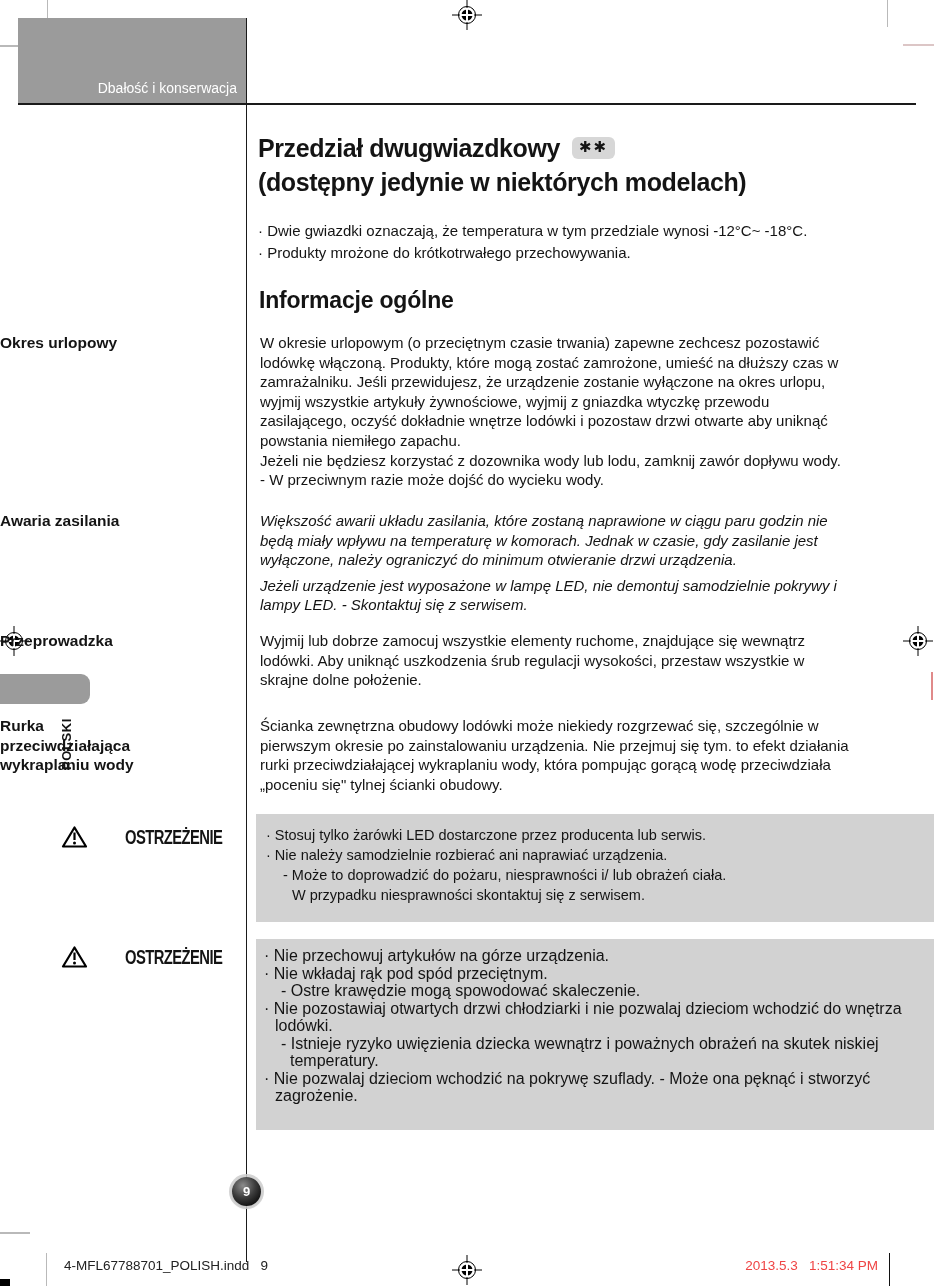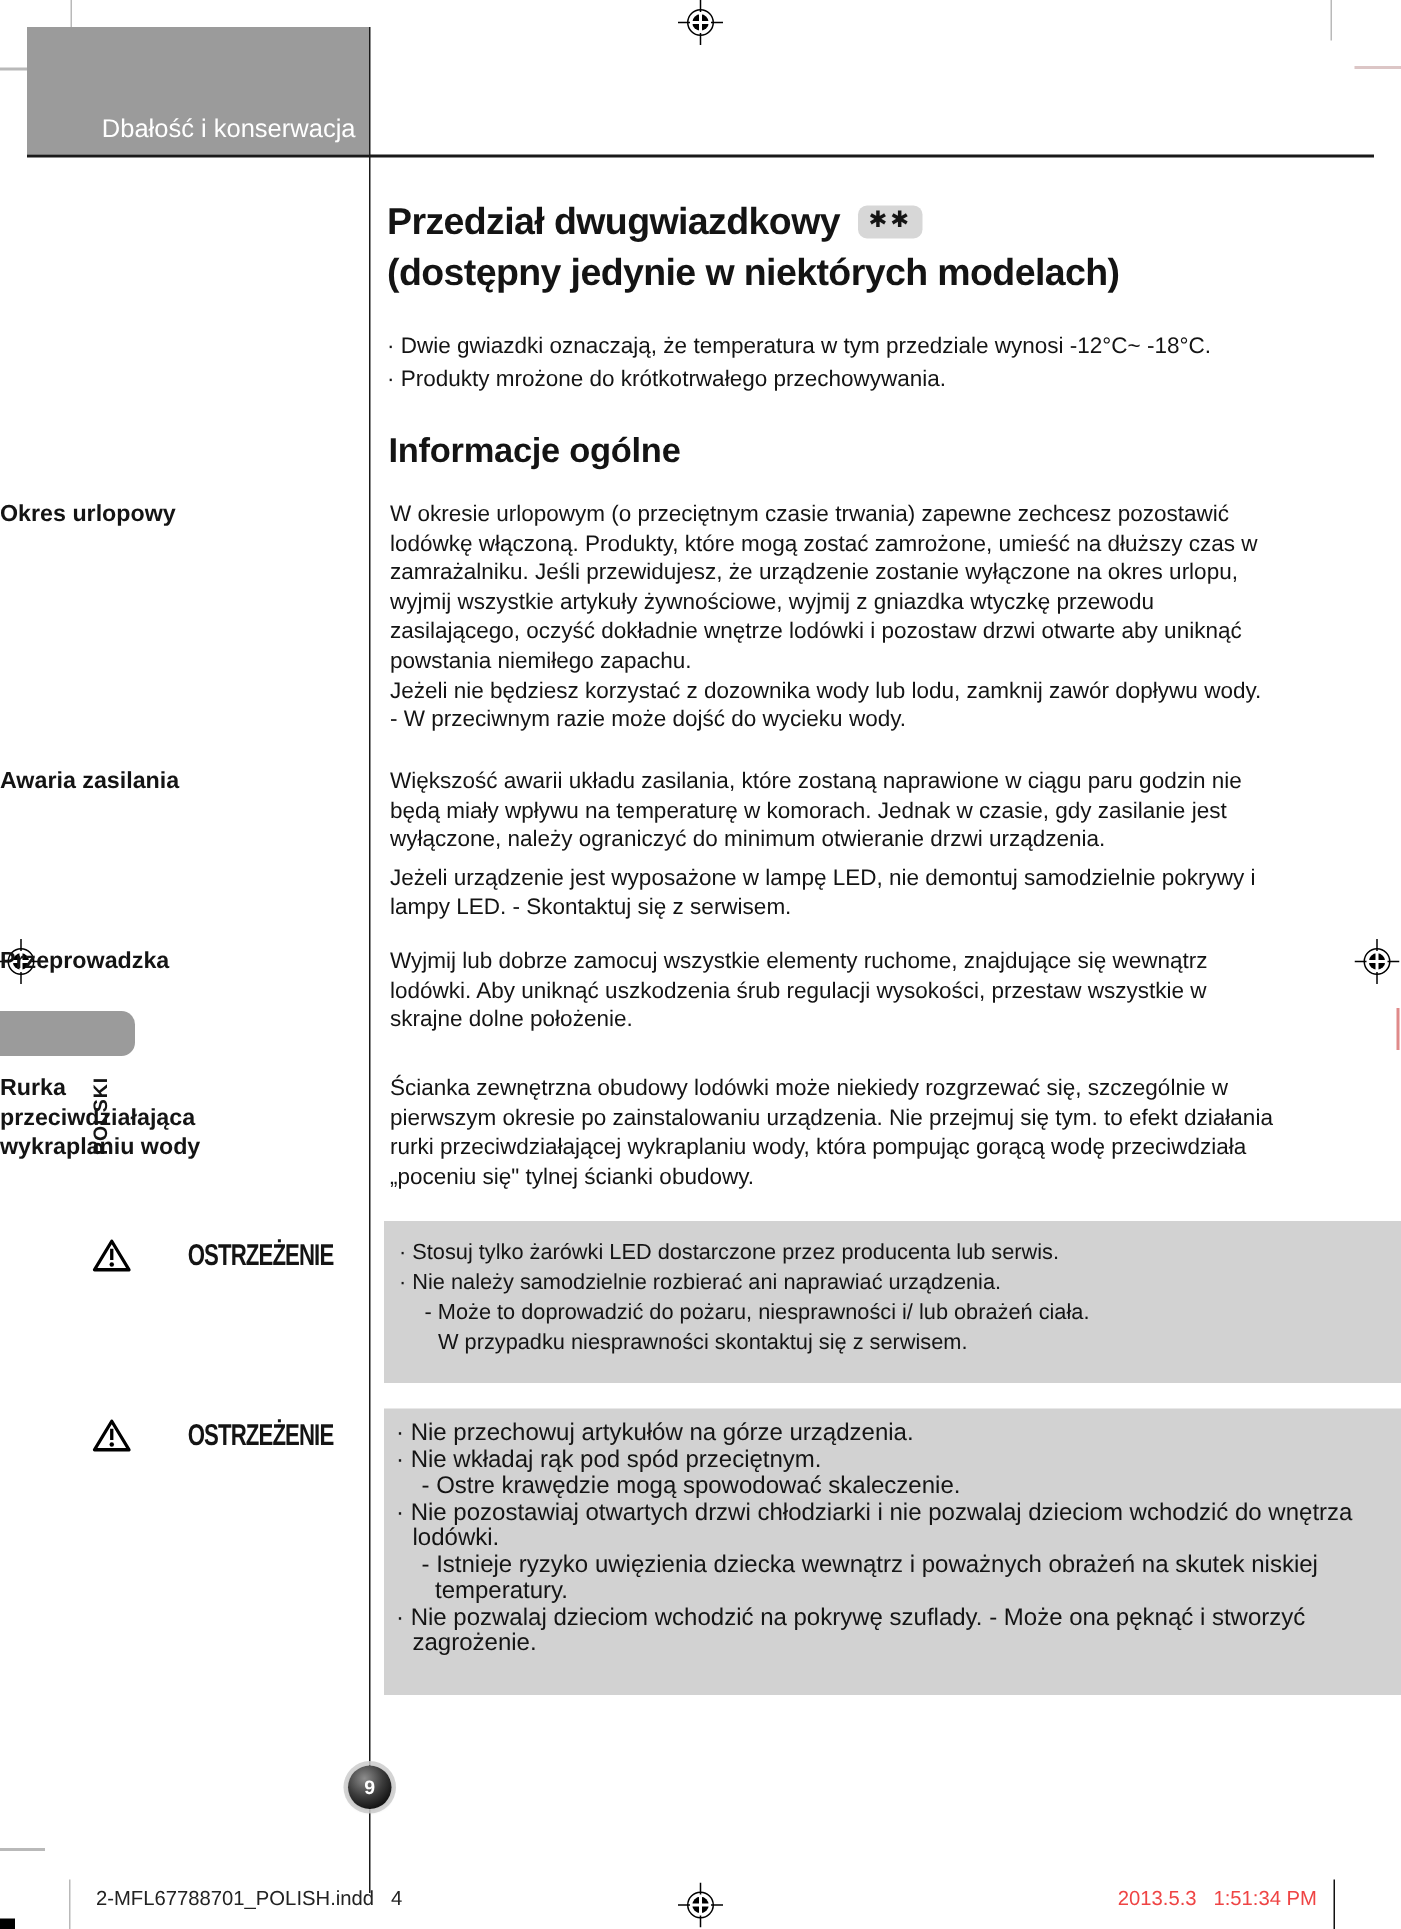--- a/index.html
+++ b/index.html
@@ -3,21 +3,21 @@
 <meta charset="utf-8">
 <style>
   html,body{margin:0;padding:0;background:#fff;}
   .page{position:relative;width:934px;height:1286px;background:#ffffff;overflow:hidden;
         font-family:"Liberation Sans","DejaVu Sans",sans-serif;color:#141414;}
   
   .vrule{position:absolute;left:246px;top:18px;width:1px;height:1244px;background:#1a1a1a;}
   .hrule{position:absolute;left:18px;top:103px;width:898px;height:2px;background:#1a1a1a;}
   .chapter{position:absolute;left:18px;top:18px;width:228px;height:85px;background:#9b9b9b;
            color:#fff;display:flex;align-items:flex-end;justify-content:flex-end;
-           padding:0 9px 7px 16px;box-sizing:border-box;font-size:17px;}
+           padding:0 9px 7px 16px;box-sizing:border-box;font-size:14px;}
   
   .title{position:absolute;left:258px;top:131px;font-size:25px;font-weight:bold;
          line-height:34px;letter-spacing:-0.4px;}
   .badge{display:inline-block;background:#d7d7d7;border-radius:6px;padding:0 7px 2px;
          font-size:15px;font-weight:bold;letter-spacing:2px;transform:translateY(-5px);
          margin-left:12px;line-height:20px;}
   .bullets{position:absolute;left:258px;top:220px;font-size:15px;line-height:22px;}
   .subtitle{position:absolute;left:259px;top:287px;font-size:23px;font-weight:bold;letter-spacing:-0.2px;}
   
   .sec-label{position:absolute;left:0;width:232px;text-align:left;padding-right:14px;
@@ -133,21 +133,21 @@
   </div>
   <div class="sec-text" style="top:333px;">
     <div>W okresie urlopowym (o przeciętnym czasie trwania) zapewne zechcesz pozostawić lodówkę włączoną. Produkty, które mogą zostać zamrożone, umieść na dłuższy czas w zamrażalniku. Jeśli przewidujesz, że urządzenie zostanie wyłączone na okres urlopu, wyjmij wszystkie artykuły żywnościowe, wyjmij z gniazdka wtyczkę przewodu zasilającego, oczyść dokładnie wnętrze lodówki i pozostaw drzwi otwarte aby uniknąć powstania niemiłego zapachu.</div>
     <div>Jeżeli nie będziesz korzystać z dozownika wody lub lodu, zamknij zawór dopływu wody.</div>
     <div>- W przeciwnym razie może dojść do wycieku wody.</div>
   </div>
 
   <div class="sec-label" style="top:511px;">
     <div>Awaria zasilania</div>
   </div>
-  <div class="sec-text" style="top:511px;">
+  <div class="sec-text" style="top:511px;font-style:italic;">
     <div>Większość awarii układu zasilania, które zostaną naprawione w ciągu paru godzin nie będą miały wpływu na temperaturę w komorach. Jednak w czasie, gdy zasilanie jest wyłączone, należy ograniczyć do minimum otwieranie drzwi urządzenia.</div>
     <div class="gap-top">Jeżeli urządzenie jest wyposażone w lampę LED, nie demontuj samodzielnie pokrywy i lampy LED. - Skontaktuj się z serwisem.</div>
   </div>
 
   <div class="sec-label" style="top:631px;">
     <div>Przeprowadzka</div>
   </div>
   <div class="sec-text" style="top:631px;">
     <div>Wyjmij lub dobrze zamocuj wszystkie elementy ruchome, znajdujące się wewnątrz lodówki. Aby uniknąć uszkodzenia śrub regulacji wysokości, przestaw wszystkie w skrajne dolne położenie.</div>
   </div>
@@ -193,16 +193,16 @@
     <div class="li0">· Nie pozwalaj dzieciom wchodzić na pokrywę szuflady. - Może ona pęknąć i stworzyć zagrożenie.</div>
   </div>
 
   <div class="langtab"></div>
   <div class="langtext">POLSKI</div>
 
   <div class="pagenum">
     <span>9</span>
   </div>
 
-  <div class="footer-left">2-MFL67788701_POLISH.indd   4</div>
+  <div class="footer-left">4-MFL67788701_POLISH.indd   9</div>
   <div class="footer-right">2013.5.3   1:51:34 PM</div>
 
 </div>
 
 </body></html>

